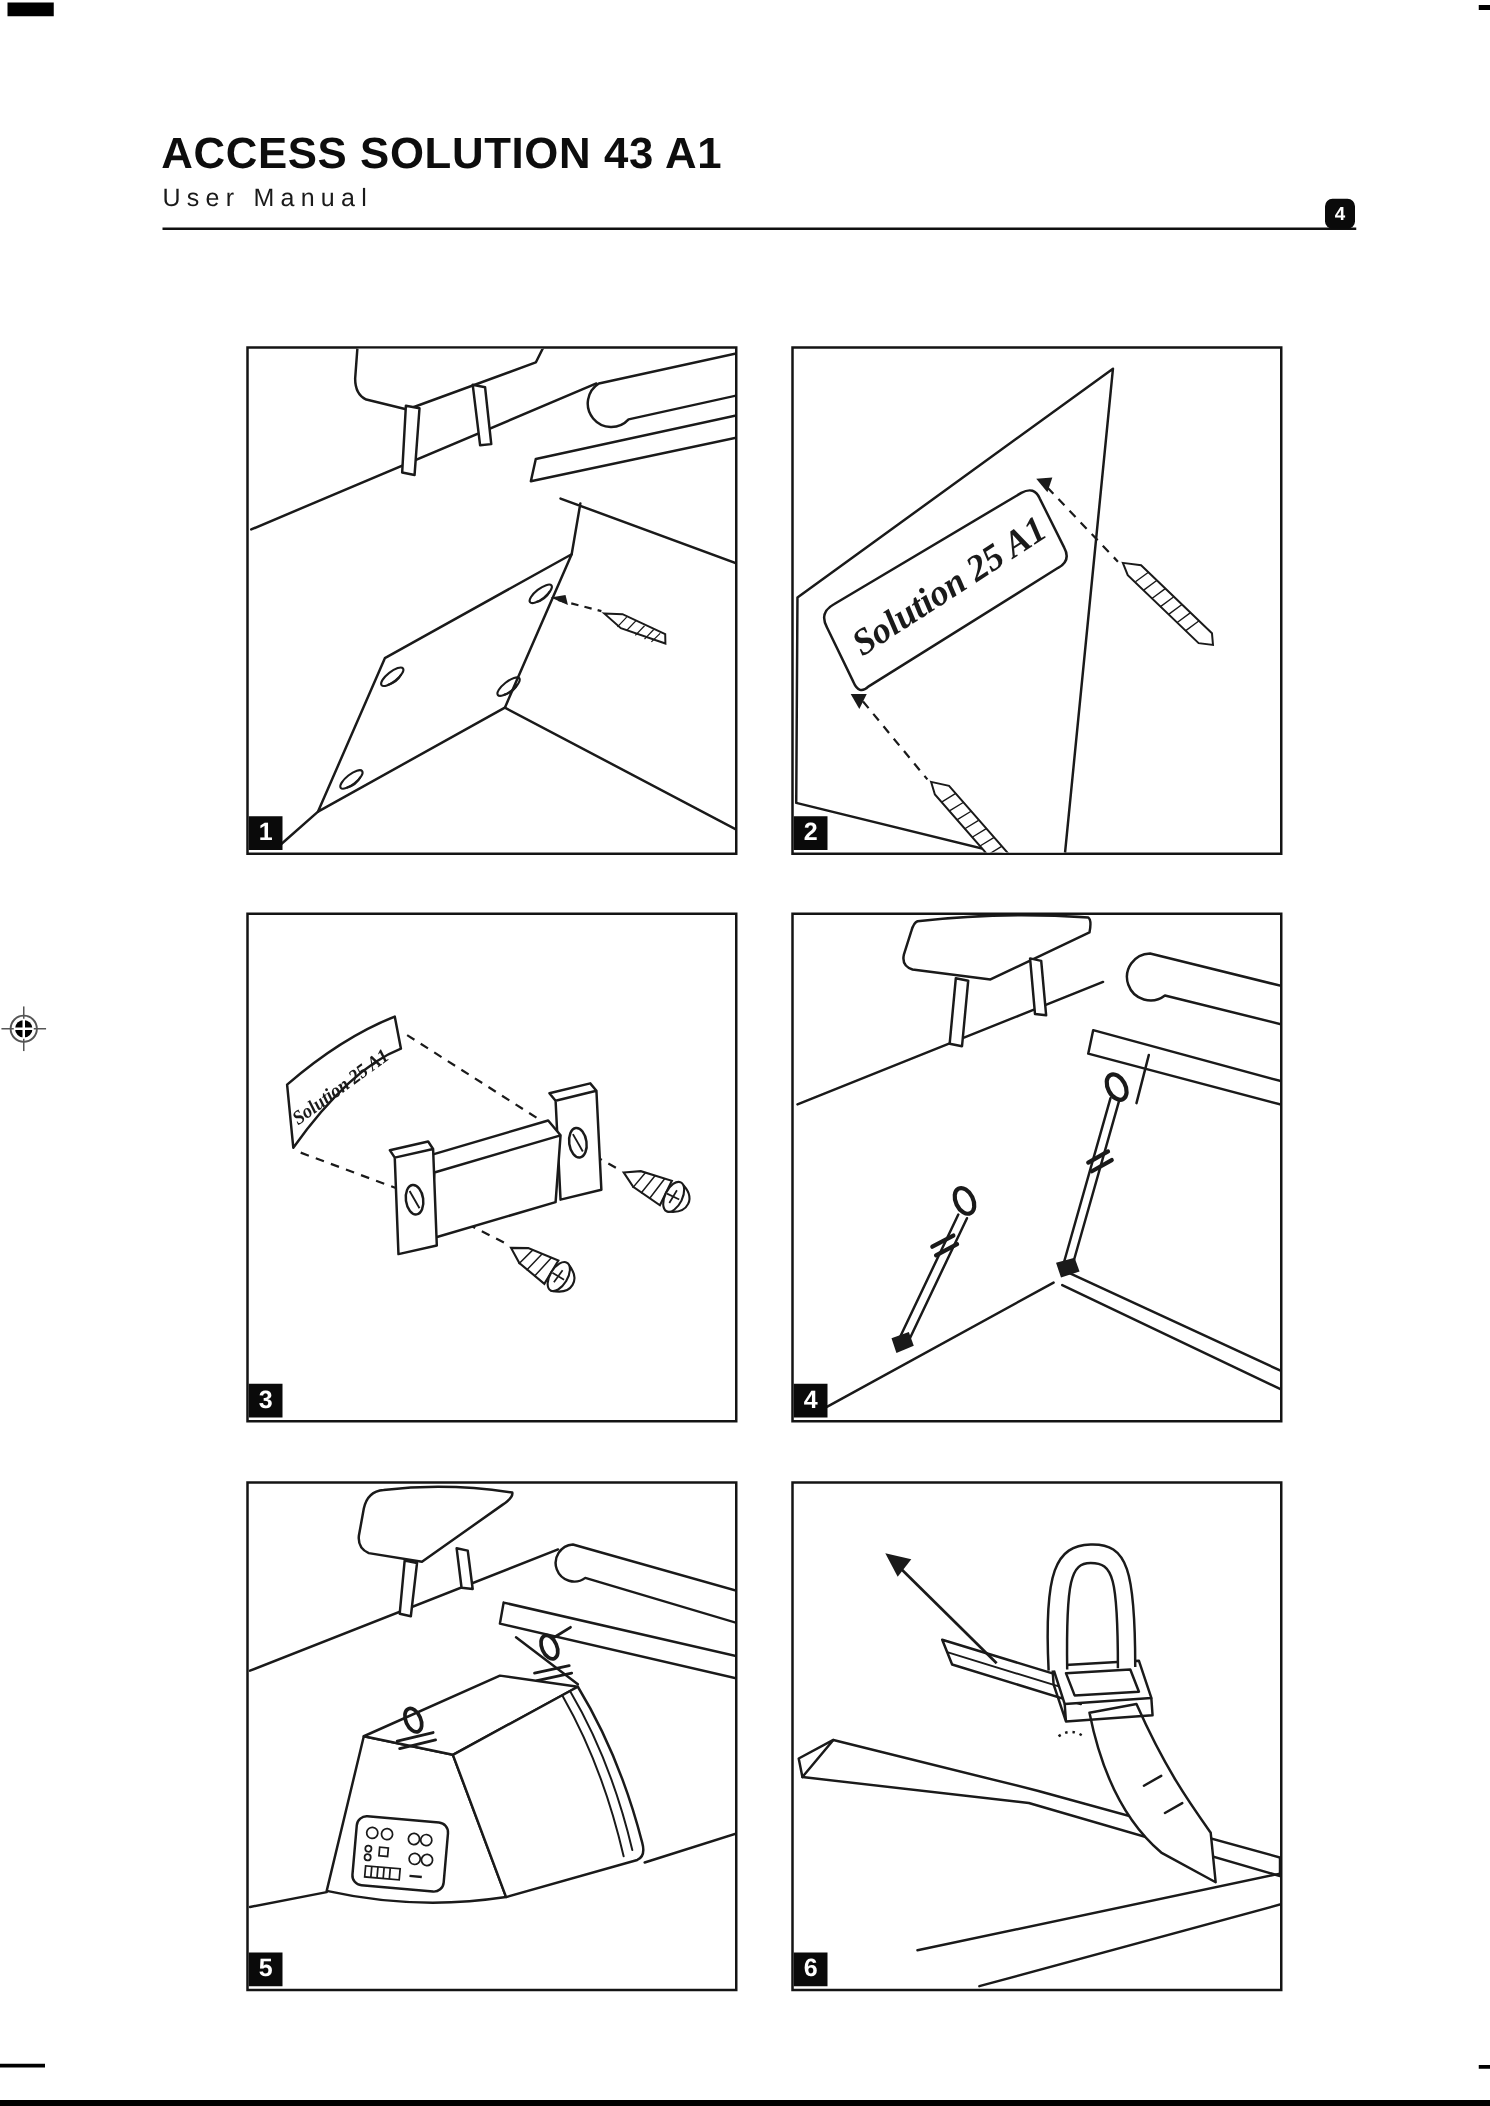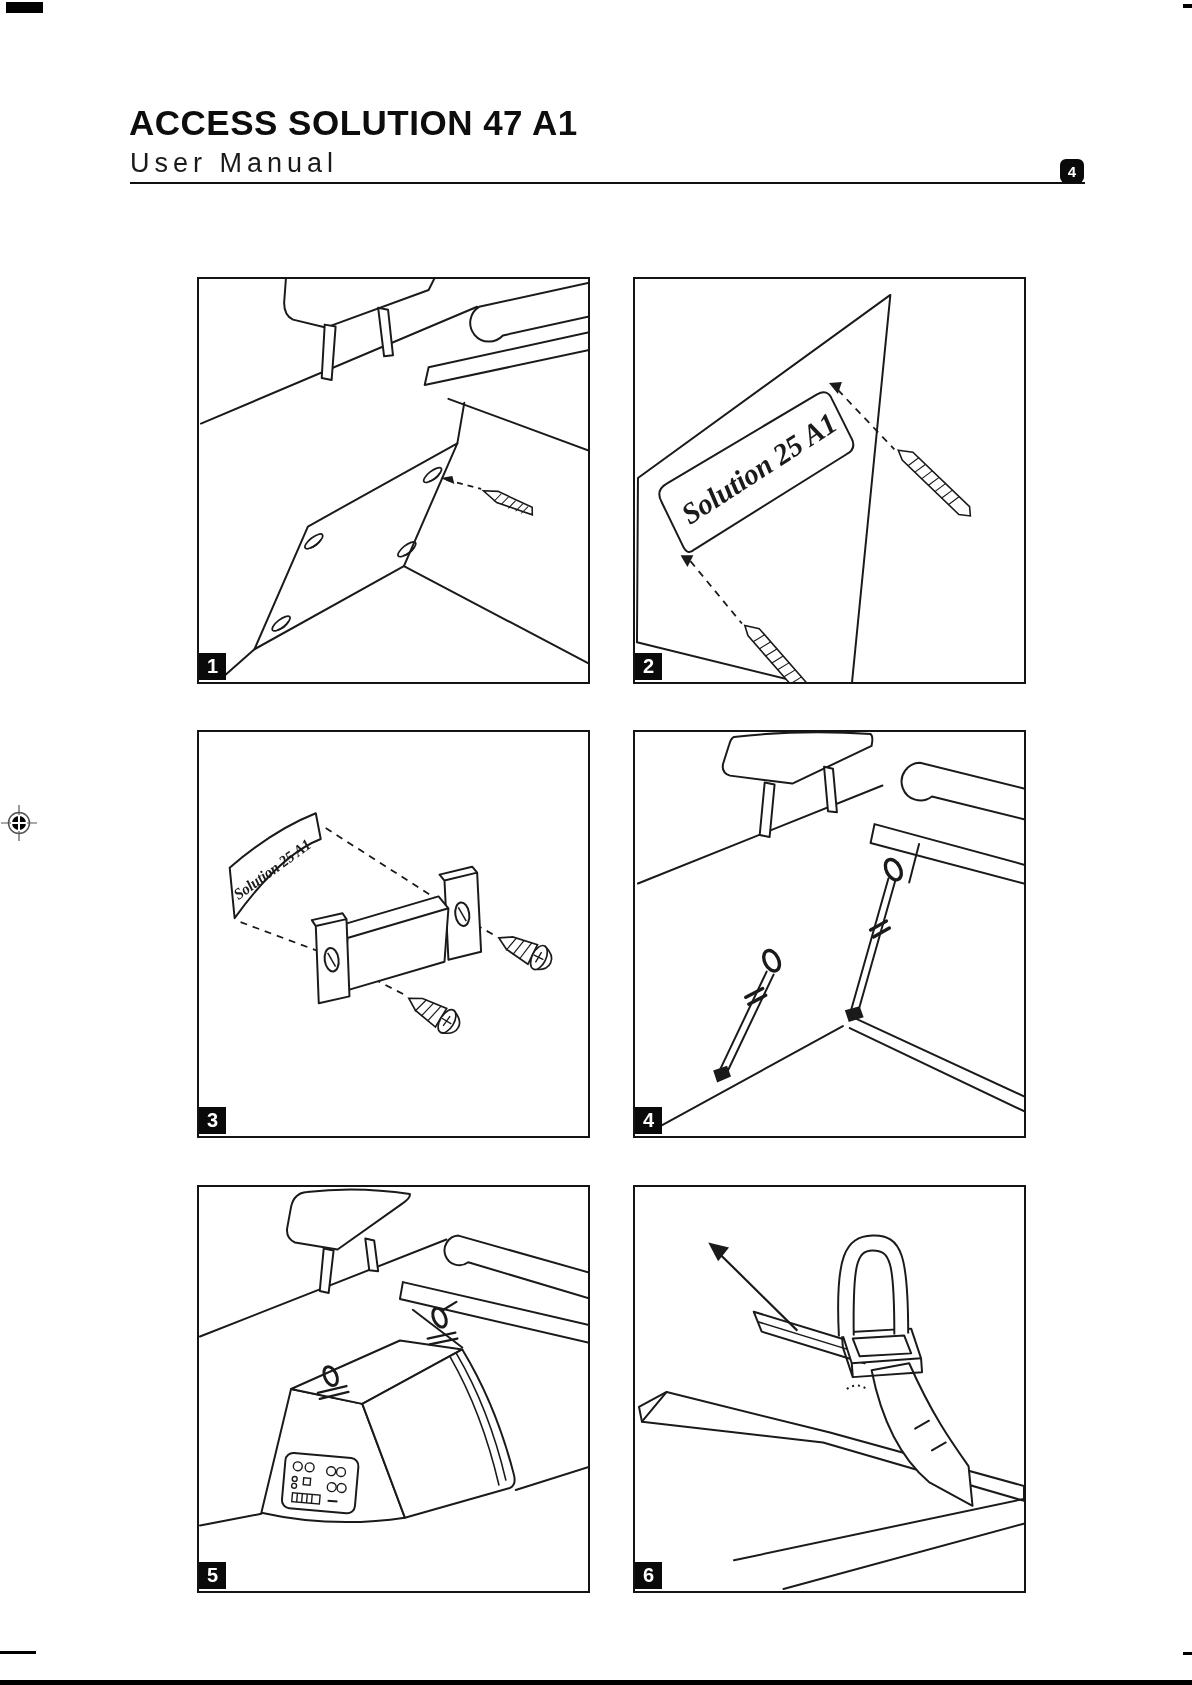--- a/index.html
+++ b/index.html
@@ -1,21 +1,21 @@
 <!DOCTYPE html>
 <html><head>
 <meta charset="utf-8">
 <style>
   html,body{margin:0;padding:0;}
   body{width:1192px;height:1685px;background:#fff;position:relative;overflow:hidden;
        font-family:"Liberation Sans",sans-serif;color:#111;}
   .abs{position:absolute;}
   .crop{background:#000;}
   .header-title{left:129px;top:103px;font-size:35px;font-weight:bold;letter-spacing:.5px;color:#0d0d0d;white-space:nowrap;}
-  .header-subtitle{left:130px;top:148px;font-size:27px;letter-spacing:5px;color:#1a1a1a;white-space:nowrap;}
+  .header-subtitle{left:130px;top:148px;font-size:20px;letter-spacing:5px;color:#1a1a1a;white-space:nowrap;}
   .header-rule{left:130px;top:182px;width:955px;height:2px;background:#101010;}
   .page-badge{left:1060px;top:159px;width:24px;height:24px;background:#0a0a0a;border-radius:6px;
               color:#fff;font-weight:bold;font-size:15px;display:flex;align-items:center;justify-content:center;}
   .panel{position:absolute;width:393px;background:#fff;border:2px solid #141414;box-sizing:border-box;}
   .panel svg{position:absolute;left:0;top:0;width:100%;height:100%;display:block;}
   .panel-num{position:absolute;left:0;bottom:2px;width:27px;height:27px;background:#0a0a0a;color:#fff;
              font-size:20px;font-weight:bold;display:flex;align-items:center;justify-content:center;}
   #p1{left:197px;top:277px;height:407px}
   #p2{left:633px;top:277px;height:407px}
   #p3{left:197px;top:730px;height:408px}
@@ -42,21 +42,21 @@
     <circle cx="18" cy="18" r="10.5" fill="none" stroke="#555" stroke-width="1.5"></circle>
     <circle cx="18" cy="18" r="7" fill="#000"></circle>
     <line x1="18" y1="10" x2="18" y2="26" stroke="#fff" stroke-width="2"></line>
     <line x1="10" y1="18" x2="26" y2="18" stroke="#fff" stroke-width="2"></line>
   </svg>
 </div>
 <div class="abs crop tick-bl"></div>
 <div class="abs crop tick-br"></div>
 <div class="abs bottom-bar"></div>
 
-<div class="abs header-title">ACCESS SOLUTION 47 A1</div>
+<div class="abs header-title">ACCESS SOLUTION 43 A1</div>
 <div class="abs header-subtitle">User Manual</div>
 <div class="abs header-rule"></div>
 <div class="abs page-badge">4</div>
 
 <div class="panel" id="p1">
   <svg viewBox="0 0 393 407">
     <g stroke="#1a1a1a" stroke-width="2" fill="none" stroke-linejoin="round" stroke-linecap="round">
       <path d="M2,146 L281,28"></path>
       <path fill="#fff" d="M88,-3 L86,24 Q86,37 95,41 L128,49 L232,11 L239,-3"></path>
       <path fill="#fff" d="M127,46 L138,48 L134,102 L124,100 Z"></path>

